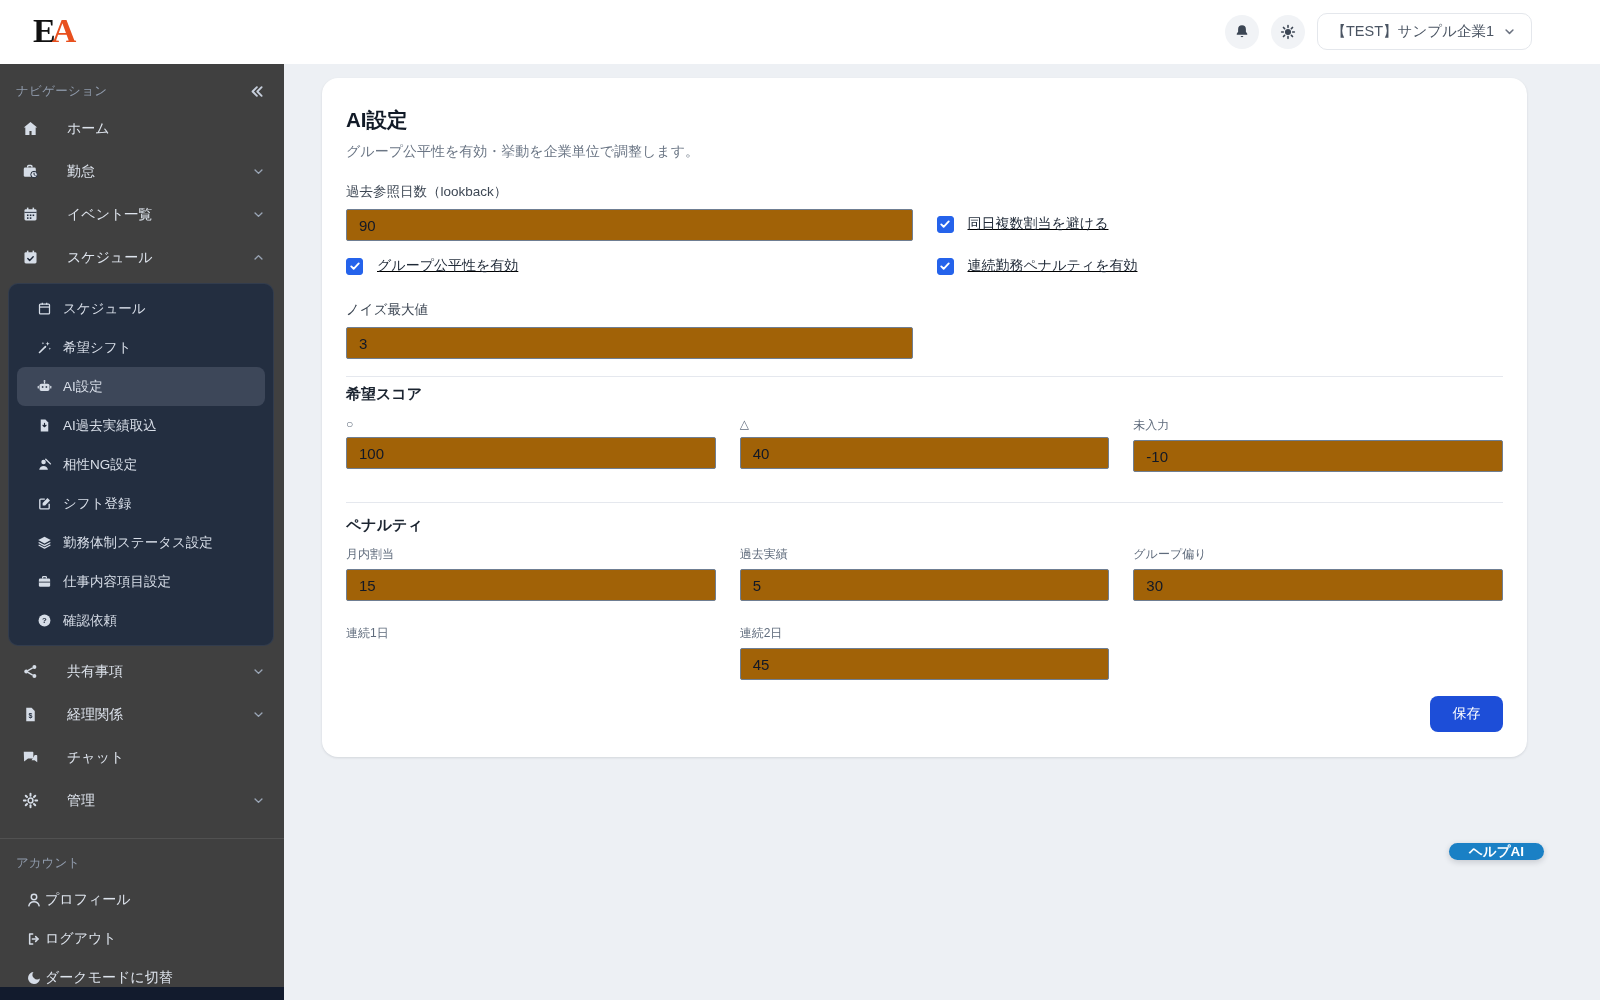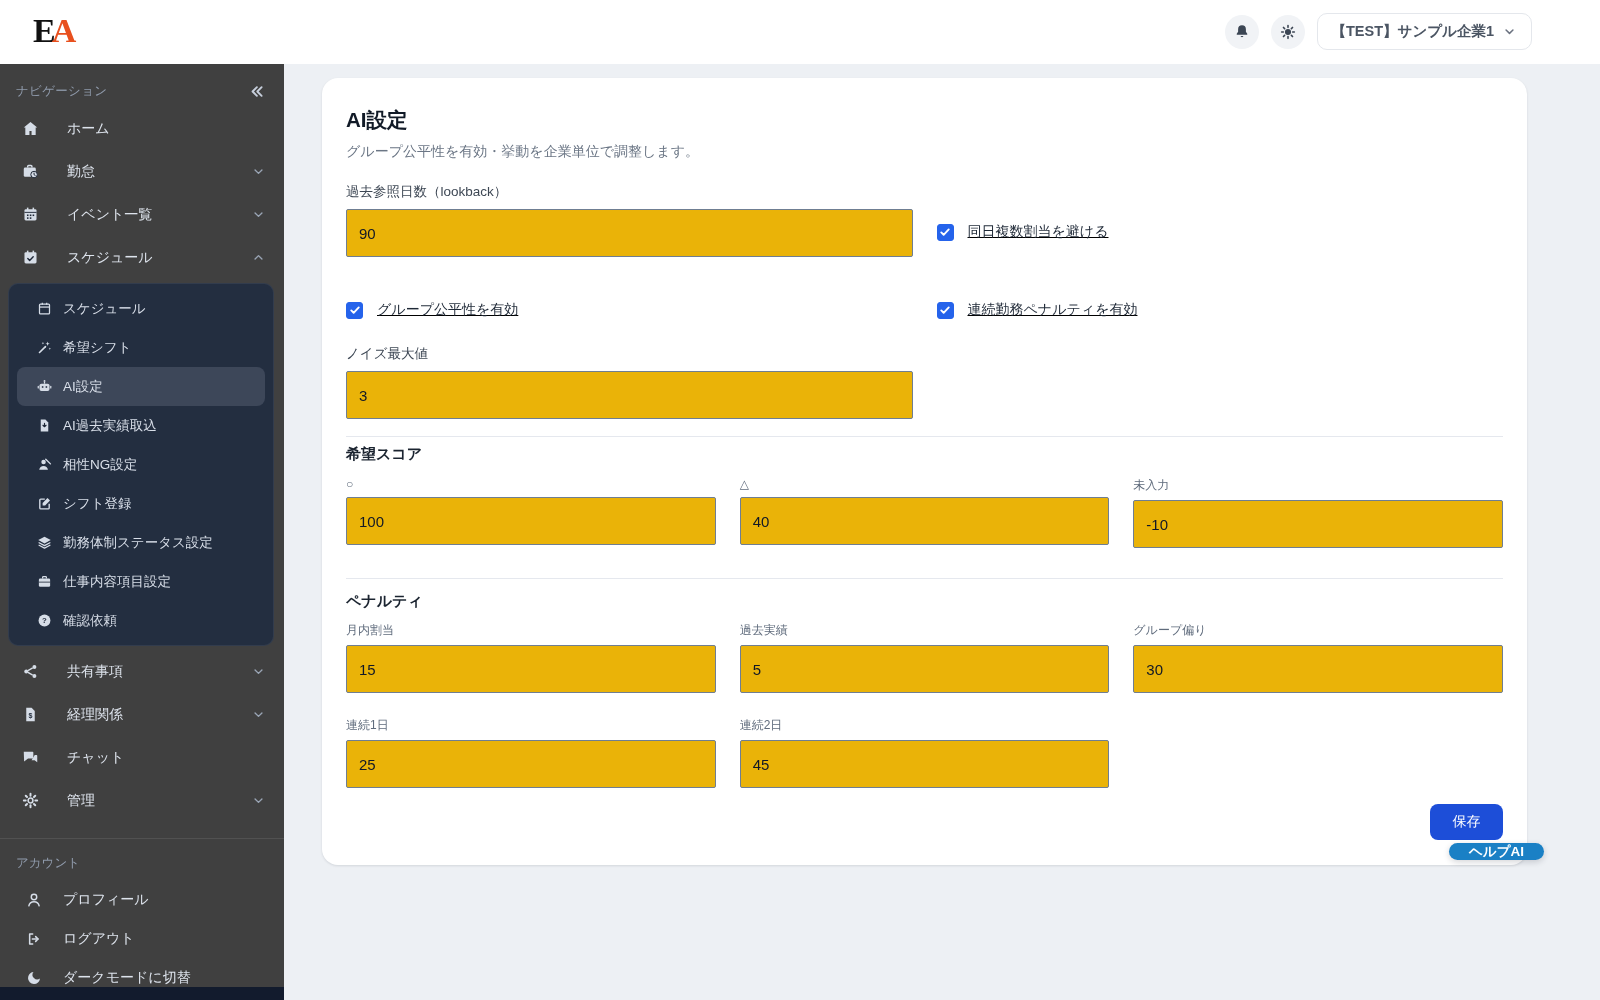--- a/index.html
+++ b/index.html
@@ -4,21 +4,21 @@
 <style>
   * { margin:0; padding:0; box-sizing:border-box; }
   html,body { width:1600px; height:1000px; overflow:hidden;
     font-family:"Liberation Sans","DejaVu Sans",sans-serif; background:#edf0f4; }
 
   
   .header { position:absolute; left:0; top:0; width:1600px; height:64px; background:#ffffff; z-index:5; }
   .logo { position:absolute; left:33px; top:12px; font-family:"Liberation Serif","DejaVu Serif",serif;
     font-weight:bold; font-size:34px; letter-spacing:-4px; cursor:pointer; }
   .logo .e { color:#111111; } .logo .a { color:#e8501e; }
-  .header-right { position:absolute; right:68px; top:13px; display:flex; align-items:center; gap:12px;font-weight:bold; }
+  .header-right { position:absolute; right:68px; top:13px; display:flex; align-items:center; gap:12px; }
   .icon-circle { width:34px; height:34px; border-radius:50%; background:#f1f3f6; display:flex;
     align-items:center; justify-content:center; color:#3c4654; cursor:pointer; }
   .company-pill { height:37px; border:1px solid #e4e7ec; border-radius:10px; background:#fff;
     display:flex; align-items:center; gap:8px; padding:0 14px; color:#4b5563; font-size:14.5px; cursor:pointer; }
 
   
   .sidebar { position:absolute; left:0; top:64px; width:284px; height:936px; background:#404040;
     color:#dbe2ec; overflow:hidden; }
   .nav-head { display:flex; align-items:center; justify-content:space-between; padding:18px 18px 6px 16px; }
   .nav-head-label { font-size:12.5px; color:#8f9aab; letter-spacing:.3px; }
@@ -28,51 +28,51 @@
   .nav-item .lbl { flex:1; }
   .chev { color:#9aa5b5; display:flex; }
   .icn { display:flex; color:#d6dde7; }
   .submenu-box { margin:4px 10px 4px 8px; background:#232e40; border:1px solid rgba(255,255,255,.07);
     border-radius:10px; padding:5px 0; }
   .sub-item { height:39px; display:flex; align-items:center; gap:11px; margin:0 8px; padding:0 8px 0 20px;
     font-size:13.5px; border-radius:8px; cursor:pointer; color:#d9dfe9; }
   .sub-item.active { background:#3d4759; }
   .account-sec { border-top:1px solid rgba(255,255,255,.09); margin-top:16px; padding-top:10px; }
   .account-label { font-size:12.5px; color:#8f9aab; padding:6px 16px 8px 16px; }
-  .account-item { height:39px; display:flex; align-items:center; gap:21px; padding:0 18px 0 26px;
+  .account-item { height:39px; display:flex; align-items:center; gap:3px; padding:0 18px 0 26px;
     font-size:14px; cursor:pointer; color:#dde3ec; }
   .sidebar-bottom-strip { position:absolute; bottom:0; left:0; width:100%; height:13px; background:#121b2d; }
 
   
   .card { position:absolute; left:322px; top:78px; width:1205px; background:#ffffff; border-radius:16px;
     box-shadow:0 1px 3px rgba(16,24,40,.08), 0 1px 2px rgba(16,24,40,.04); padding:28px 24px 25px 24px; }
   .card h1 { font-size:20.5px; font-weight:700; color:#111a27; }
   .subtitle { margin-top:9px; font-size:14px; color:#6b7685; }
   .grid2 { display:grid; grid-template-columns:1fr 1fr; column-gap:24px; }
   .grid3 { display:grid; grid-template-columns:1fr 1fr 1fr; column-gap:24px; row-gap:24px; }
   .f-label { font-size:13.5px; color:#3d4754; margin-bottom:8px; display:block; }
   .f-label.sm { font-size:12px; color:#5f6b7c; margin-bottom:6px; }
-  input.txt { width:100%; height:48px; border:1px solid #6f7e92; border-radius:2px; padding:0 12px;
-    font-size:15px; color:#111827; font-family:inherit; background:#eab308; }
+  input.txt { width:100%; height:32px; border:1px solid #6f7e92; border-radius:2px; padding:0 12px;
+    font-size:15px; color:#111827; font-family:inherit; background:#a16207; }
   .cb-row { display:flex; align-items:center; gap:14px; cursor:pointer;text-decoration:underline; }
   .cb { width:17px; height:17px; border-radius:3px; border:1px solid #94a3b8; display:flex;
     align-items:center; justify-content:center; background:#fff; flex:none; }
   .cb.on { background:#2563eb; border-color:#2563eb; }
   .cb .mark { display:none; } .cb.on .mark { display:block; }
   .cb-label { font-size:14px; color:#1f2937; }
   .hr { height:1px; background:#e5e8ee; }
   .sec-h { font-size:15px; font-weight:700; color:#1b2430; }
   .save-row { display:flex; justify-content:flex-end; margin-top:16px; }
   .save-btn { min-width:73px; height:36px; background:#1d4ed8; color:#fff; border:none; border-radius:8px;
     font-size:14px; font-family:inherit; cursor:pointer; padding:0 18px; }
   .help-btn { position:absolute; right:56px; top:843px; height:17px; padding:0 20px; border-radius:18px;
     background:#1a80c5; color:#fff; border:none; font-size:13.5px; font-weight:bold; font-family:inherit;
     cursor:pointer; box-shadow:0 2px 6px rgba(16,24,40,.18); }
 
-  .mt22{margin-top:22px;} .mt34{margin-top:44px;} .mt26{margin-top:26px;} .mt17{margin-top:17px;}
+  .mt22{margin-top:22px;} .mt34{margin-top:16px;} .mt26{margin-top:26px;} .mt17{margin-top:17px;}
   .mt24{margin-top:8px;} .mt13{margin-top:13px;} .mt30{margin-top:30px;} .mt11{margin-top:11px;}
   .pt24{padding-top:24px;}
 </style>
 </head>
 <body>
 
 <div class="header">
   <div class="logo"><span class="e">E</span><span class="a">A</span></div>
   <div class="header-right">
     <div class="icon-circle">
@@ -450,21 +450,20 @@
     <div>
       <label class="f-label sm">過去実績</label>
       <input class="txt" type="text" value="5" style="">
     </div>
     <div>
       <label class="f-label sm">グループ偏り</label>
       <input class="txt" type="text" value="30" style="">
     </div>
     <div>
       <label class="f-label sm">連続1日</label>
-      <input class="txt" type="text" value="25" style="">
     </div>
     <div>
       <label class="f-label sm">連続2日</label>
       <input class="txt" type="text" value="45" style="">
     </div>
     <div></div>
   </div>
 
   <div class="save-row">
     <button class="save-btn">保存</button>

